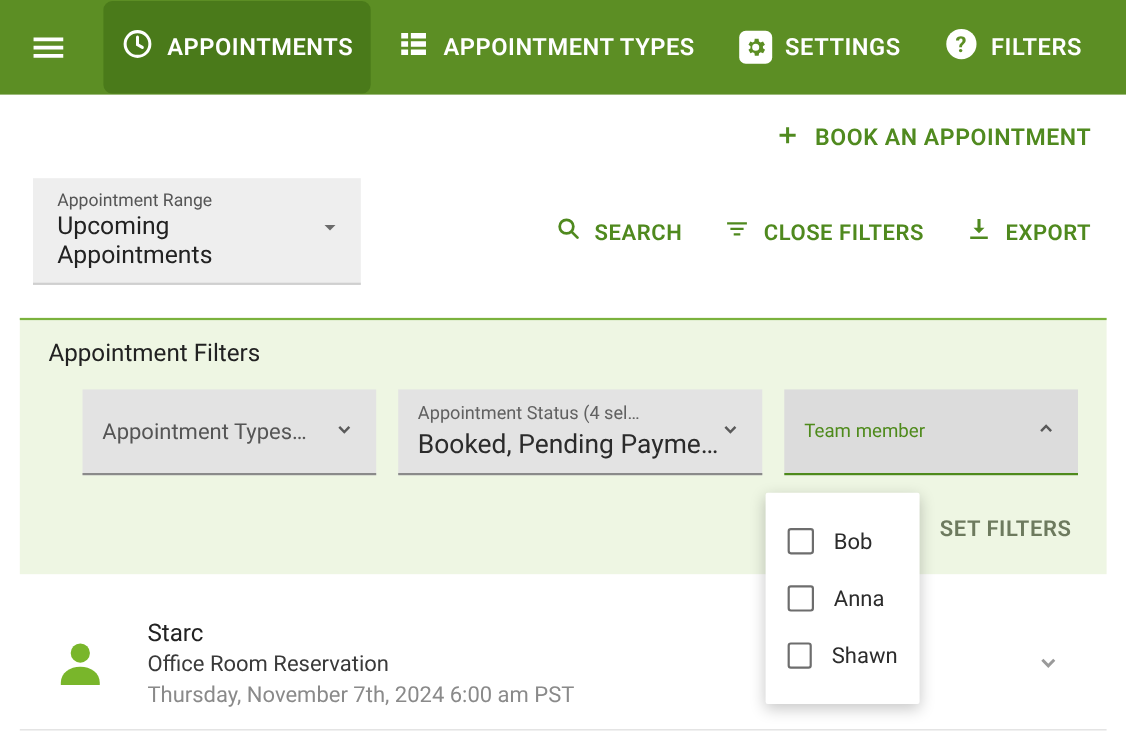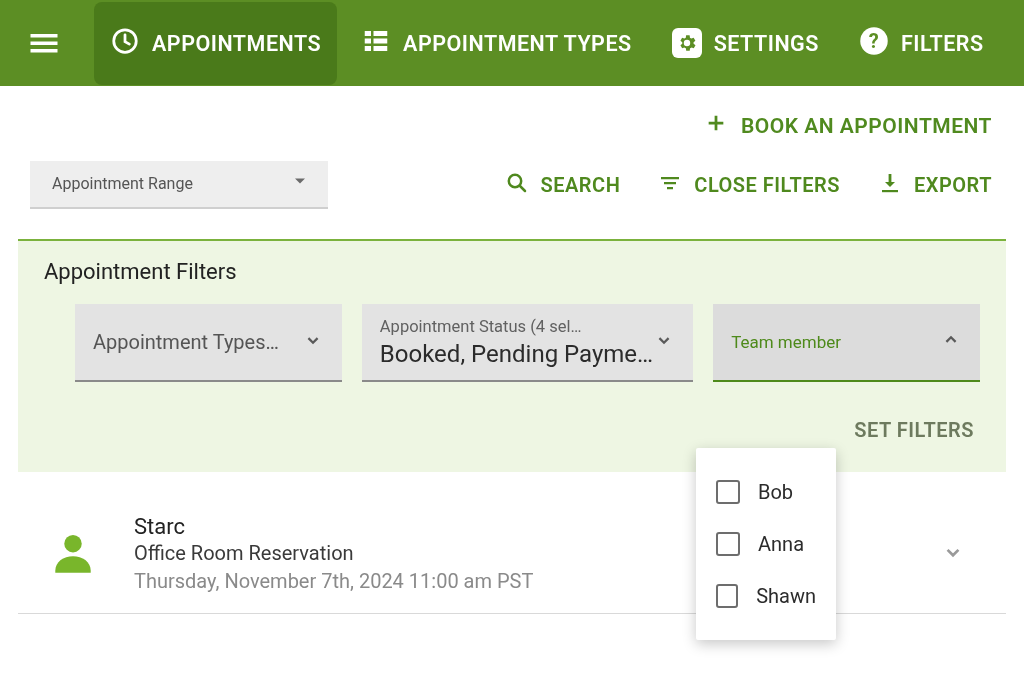--- a/index.html
+++ b/index.html
@@ -223,20 +223,21 @@
         </svg>
     </span>
     <span>BOOK AN APPOINTMENT</span>
   </div>
 </div>
 
 <div class="sub2">
   <div class="range-select">
     <div class="labels">
       <div class="small">Appointment Range</div>
+      <div class="big">Upcoming Appointments</div>
     </div>
     <span>
       <svg viewBox="0 0 24 24">
           <path d="M6 9l6 6 6-6z"></path>
         </svg>
     </span>
   </div>
 
   <div class="actions">
     <div class="action">
@@ -328,21 +329,21 @@
   <div class="appt-row">
     <span class="avatar">
       <svg viewBox="0 0 24 24">
           <circle cx="12" cy="8" r="4.2"></circle>
           <path d="M3.5 21c0-4.4 4-7 8.5-7s8.5 2.6 8.5 7v1H3.5z"></path>
         </svg>
     </span>
     <div class="info">
       <div class="name">Starc</div>
       <div class="type">Office Room Reservation</div>
-      <div class="date">Thursday, November 7th, 2024 11:00 am PST</div>
+      <div class="date">Thursday, November 7th, 2024 6:00 am PST</div>
     </div>
     <span class="chev">
       <svg viewBox="0 0 24 24">
           <path d="M7 10l5 5 5-5" fill="none" stroke="#9a9a9a" stroke-width="2.5"></path>
         </svg>
     </span>
   </div>
 </div>
 
 </body></html>

